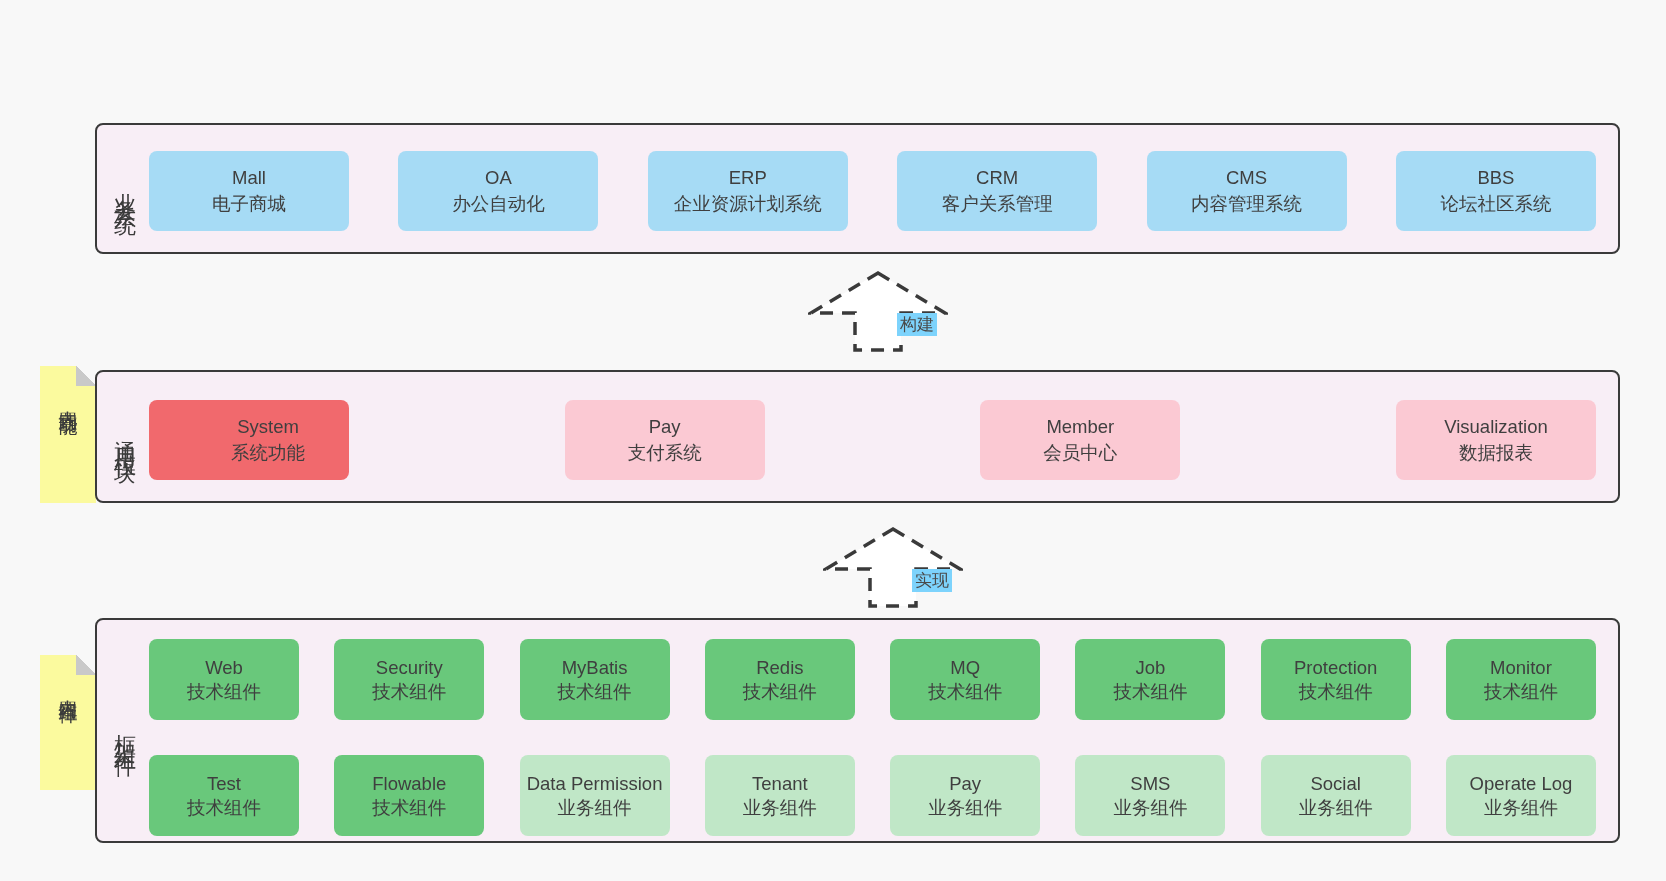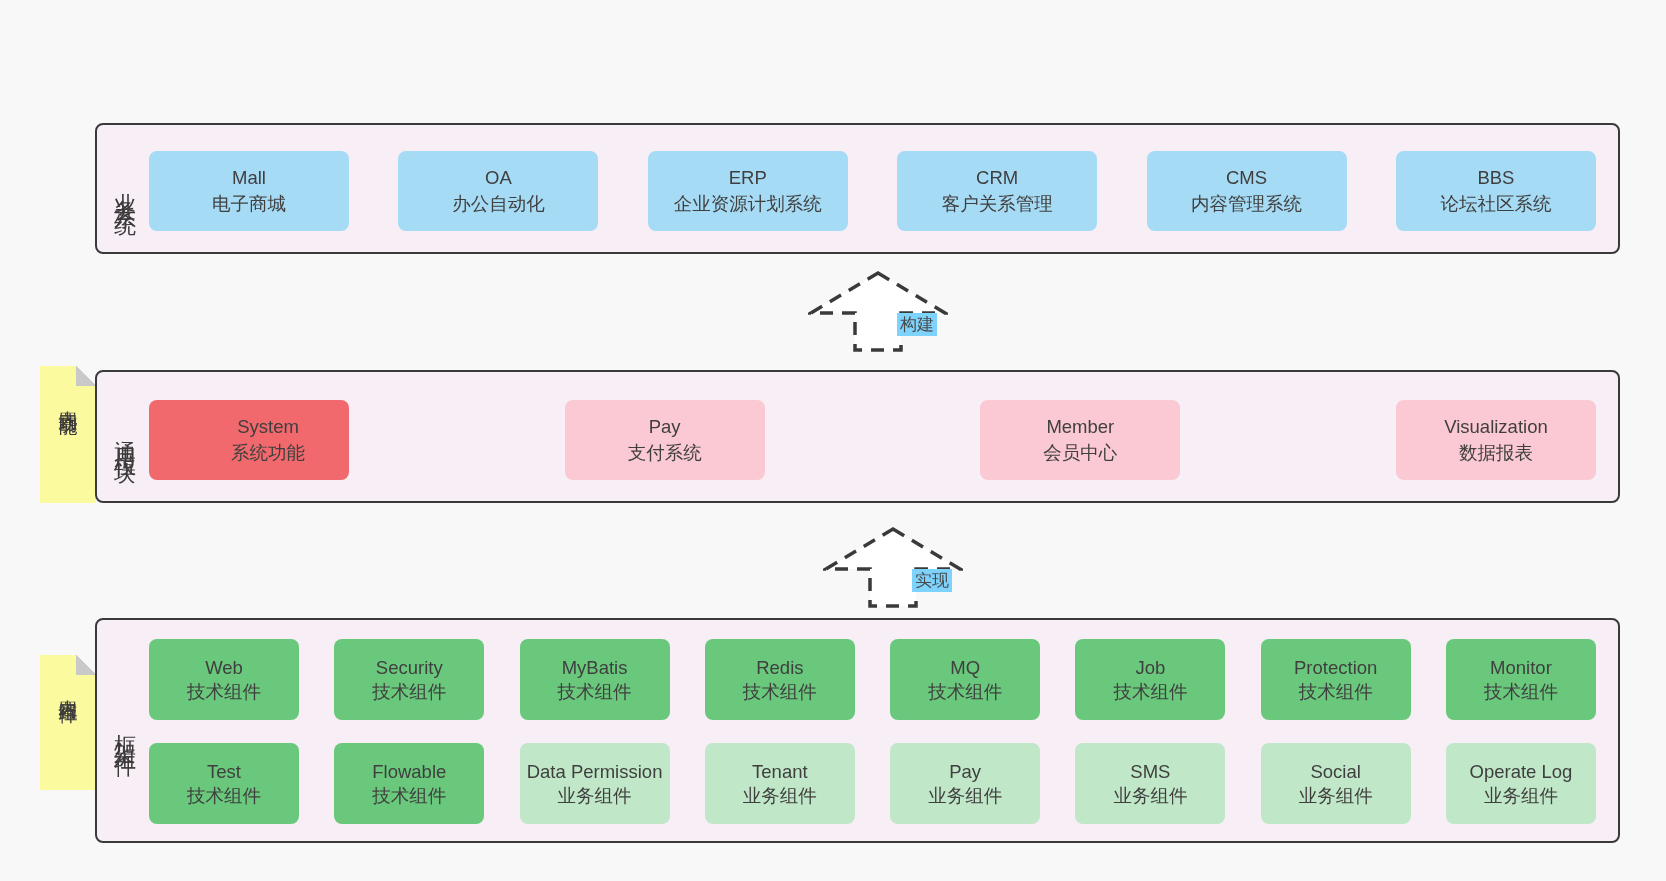--- a/index.html
+++ b/index.html
@@ -15,21 +15,21 @@
   .tier-framework { top:618px; height:225px; }
 
   .tier-label { position:absolute; left:13px; top:50%; transform:translateY(-50%);
                 writing-mode:vertical-lr; text-orientation:upright;
                 font-size:22px; letter-spacing:7px; color:#3a3a3a; white-space:nowrap; }
 
   .row { position:absolute; left:52px; right:22px; display:flex; justify-content:space-between; }
   .tier-business  .row { top:26px; }
   .tier-modules   .row { top:28px; }
   .tier-framework .row-1 { top:19px; }
-  .tier-framework .row-2 { top:123px;gap:21px; }
+  .tier-framework .row-2 { top:135px;gap:21px; }
 
   .box { display:flex; flex-direction:column; justify-content:center; align-items:center;
          text-align:center; border-radius:8px; color:#3f3f3f;
          font-size:18.5px; line-height:26px; }
   .w6 { width:200px; height:80px; }
   .w8 { width:150px; height:81px; line-height:24px; padding:0 7px; }
   .blue   { background:#a6dbf5; }
   .red    { background:#f1696d;padding-left:38px; }
   .pink   { background:#fbc9d3; }
   .green  { background:#69c87b; }

